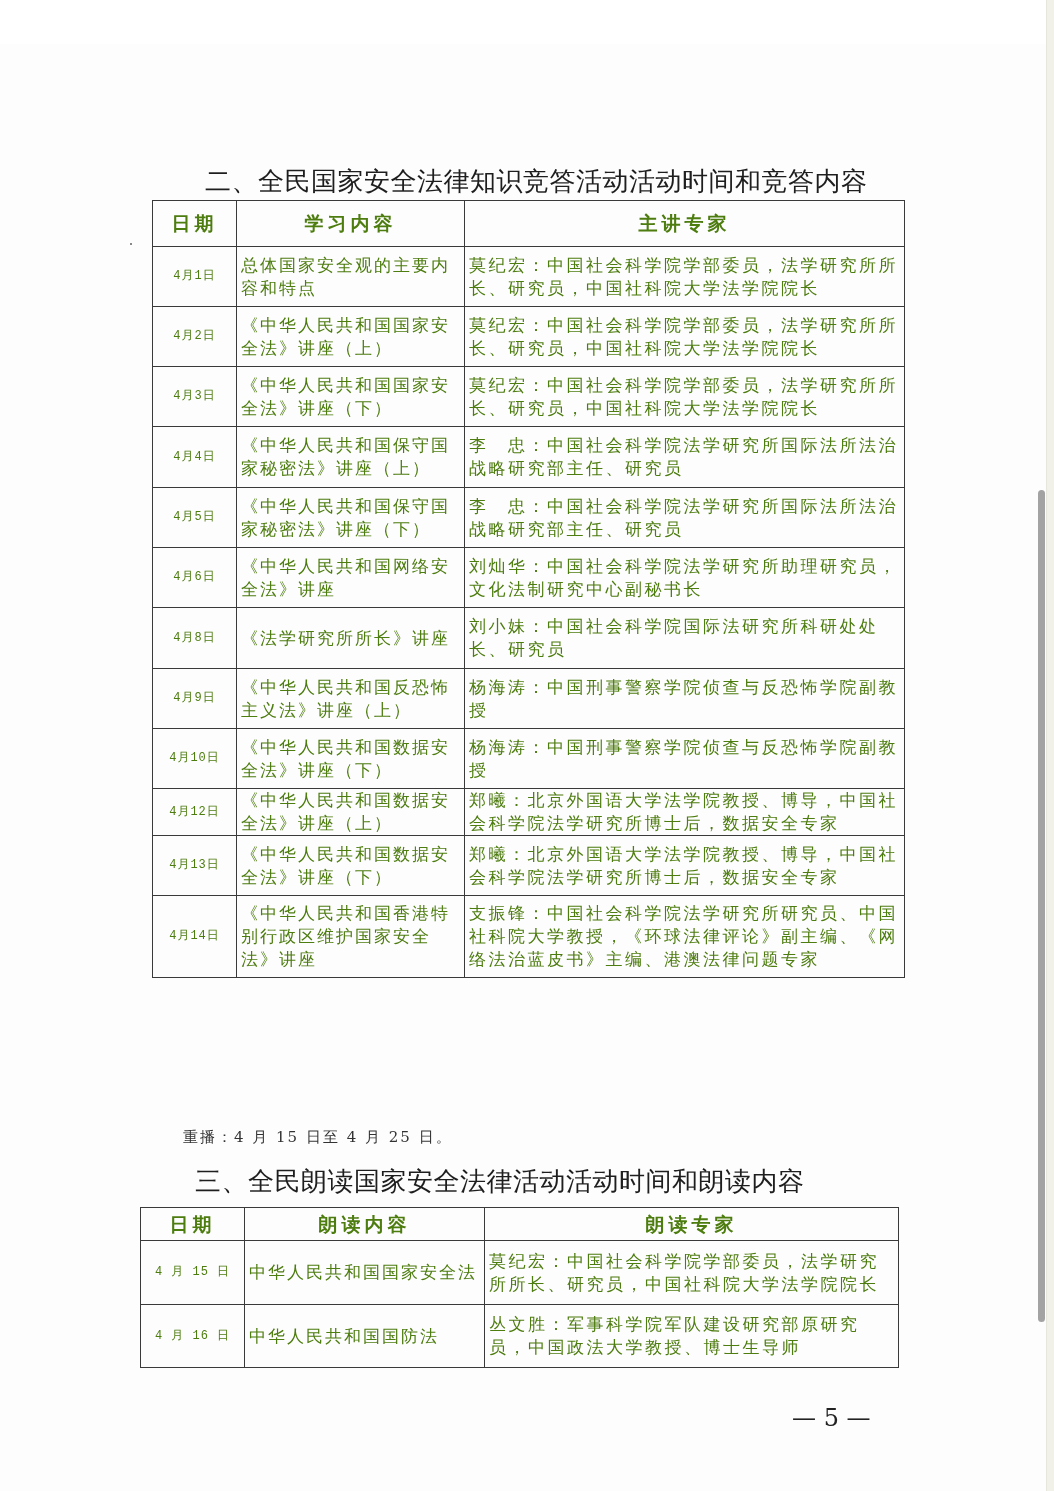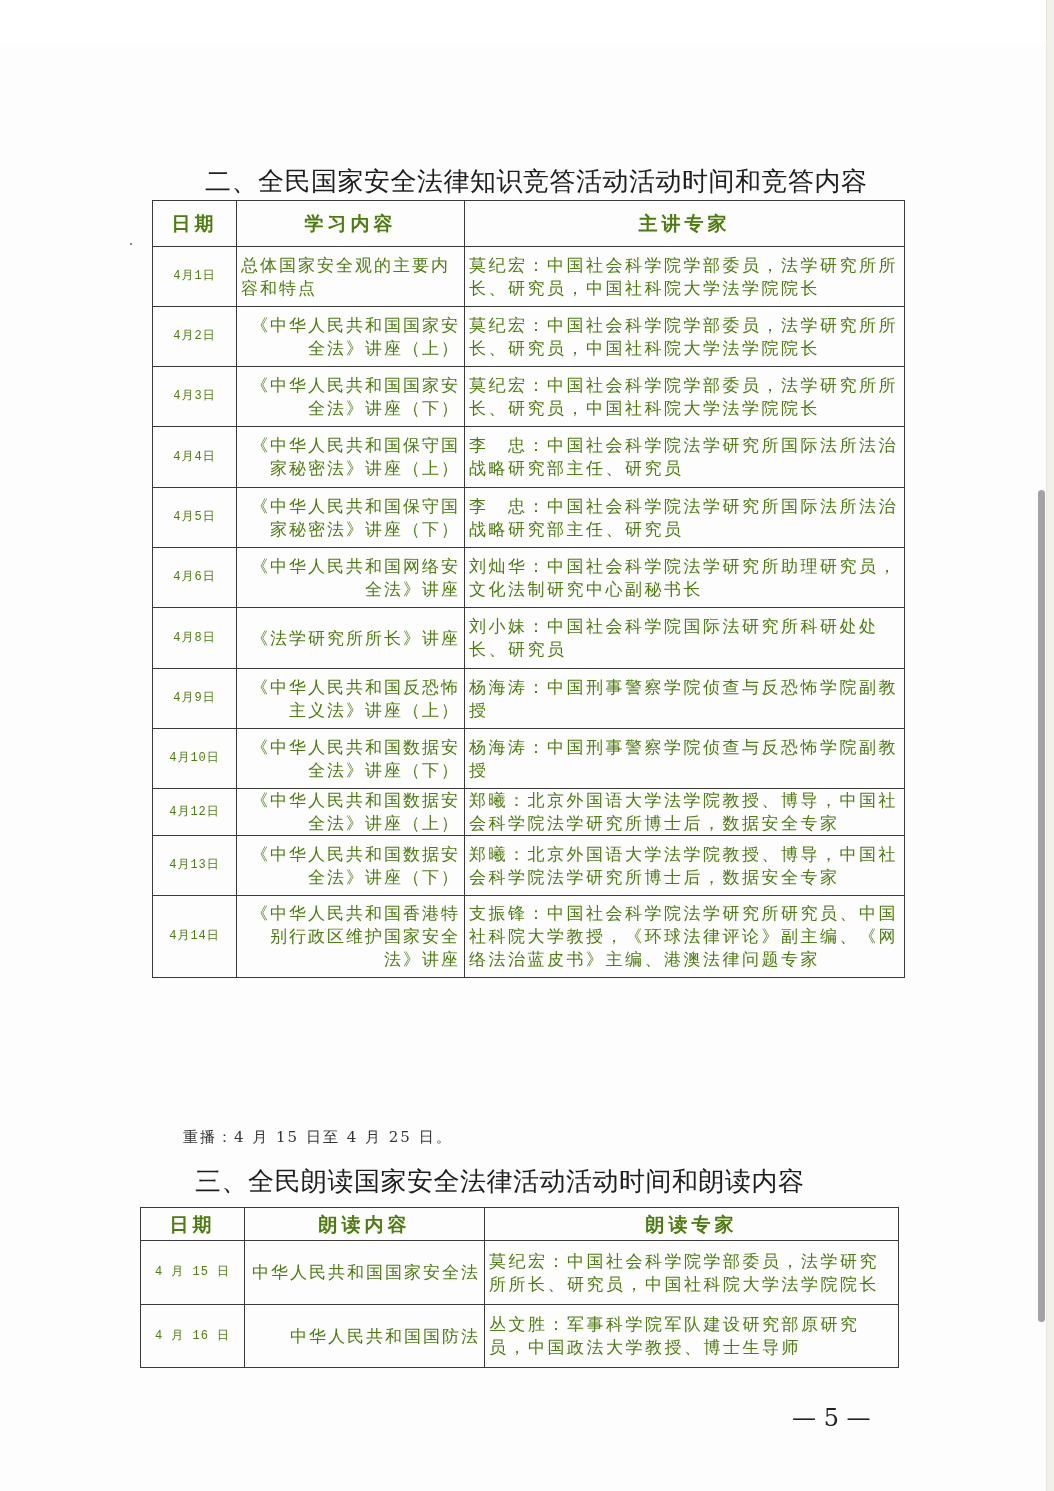--- a/index.html
+++ b/index.html
@@ -32,21 +32,21 @@
   }
   table.doc td, table.doc th {
     border: 1.5px solid #3a3a3a; padding: 0 4px; vertical-align: middle;
     overflow: hidden;
   }
   table.doc th {
     font-family: "DejaVu Sans", "Liberation Sans", sans-serif;
     font-weight: bold; font-size: 19px; letter-spacing: 4px; text-align: center;
   }
   td.date { text-align: center; font-family: Liberation Mono, monospace; font-size: 12px; letter-spacing: 1px; }
-  td.content { text-align: right; letter-spacing: 2px; }
+  td.content { text-align: left; letter-spacing: 2px; }
   td.content.center { text-align: left; }
   td.expert { text-align: left; letter-spacing: 2.5px; }
   .note {
     position: absolute; left: 183px; top: 1084px; font-size: 15px; letter-spacing: 2px; color: #333;
   }
   .page-number {
     position: absolute; left: 792px; top: 1360px; font-size: 24px; color: #222;
     font-family: "DejaVu Serif", "Liberation Serif", serif; white-space: nowrap;
   }
   .dot { position: absolute; left: 130px; top: 199px; width: 2px; height: 2px; background: #888; }

